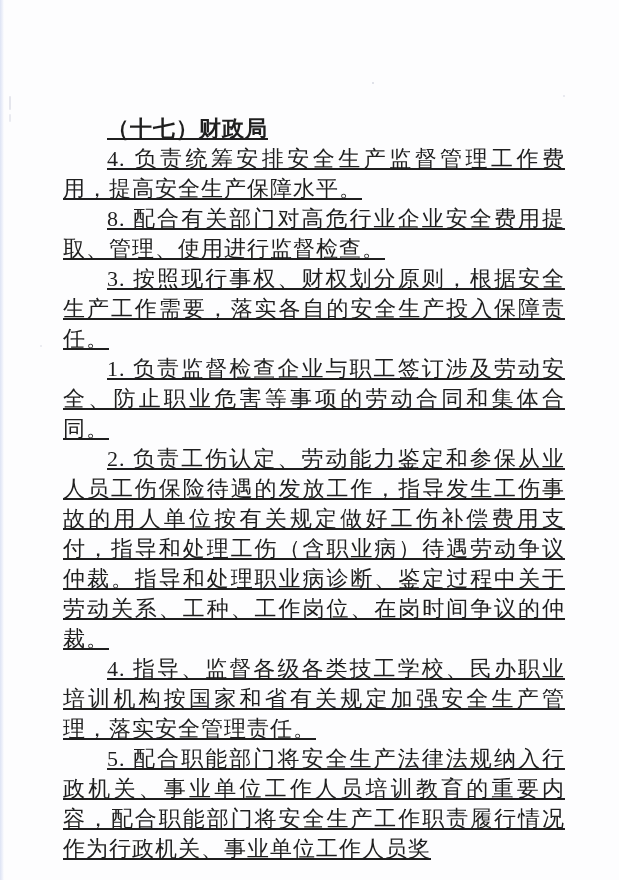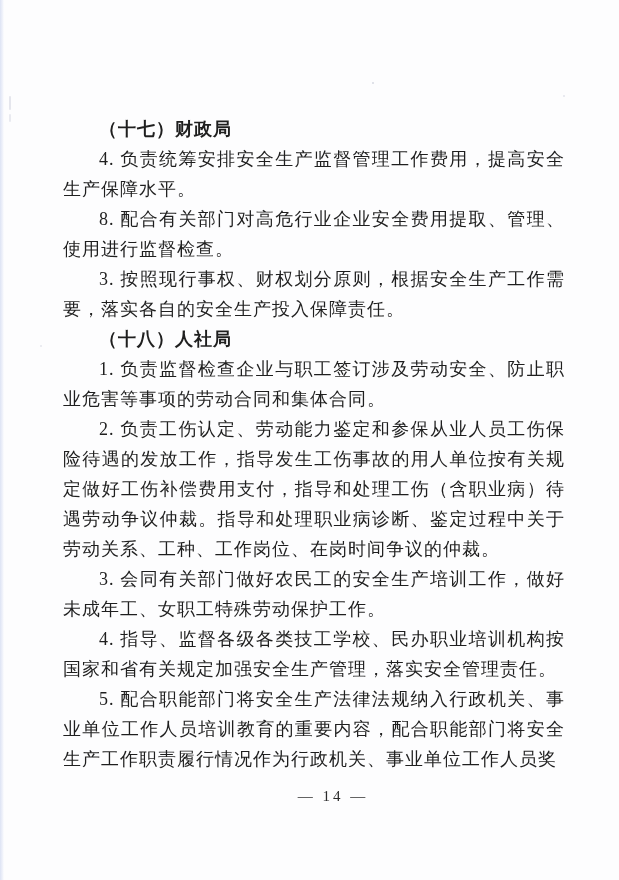--- a/index.html
+++ b/index.html
@@ -31,22 +31,23 @@
     font-size: 18px;
     line-height: 30px;
     letter-spacing: 1px;
     text-align: justify;
     text-justify: inter-ideograph;
   }
   .content p,
   .content h2 {
     margin: 0;
     text-indent: 2em;
-    font-size: 18px;
+    font-size: 22px;
     line-height: 30px;
+    text-decoration: underline;
   }
   .content h2 { font-weight: 700; }
   .content p  { font-weight: 400; }
   .page-number {
     margin-top: 7px;
     margin-left: 38px;
     font-size: 15px;
     letter-spacing: 3px;
     color: #2b2b2b;
     text-indent: 0;
@@ -80,27 +81,25 @@
   <main class="content">
 
     <h2>（十七）财政局</h2>
 
     <p>4. 负责统筹安排安全生产监督管理工作费用，提高安全生产保障水平。</p>
 
     <p>8. 配合有关部门对高危行业企业安全费用提取、管理、使用进行监督检查。</p>
 
     <p>3. 按照现行事权、财权划分原则，根据安全生产工作需要，落实各自的安全生产投入保障责任。</p>
 
-    <h2>（十八）人社局</h2>
 
     <p>1. 负责监督检查企业与职工签订涉及劳动安全、防止职业危害等事项的劳动合同和集体合同。</p>
 
     <p>2. 负责工伤认定、劳动能力鉴定和参保从业人员工伤保险待遇的发放工作，指导发生工伤事故的用人单位按有关规定做好工伤补偿费用支付，指导和处理工伤（含职业病）待遇劳动争议仲裁。指导和处理职业病诊断、鉴定过程中关于劳动关系、工种、工作岗位、在岗时间争议的仲裁。</p>
 
-    <p>3. 会同有关部门做好农民工的安全生产培训工作，做好未成年工、女职工特殊劳动保护工作。</p>
 
     <p>4. 指导、监督各级各类技工学校、民办职业培训机构按国家和省有关规定加强安全生产管理，落实安全管理责任。</p>
 
     <p>5. 配合职能部门将安全生产法律法规纳入行政机关、事业单位工作人员培训教育的重要内容，配合职能部门将安全生产工作职责履行情况作为行政机关、事业单位工作人员奖</p>
 
     <div class="page-number">— 14 —</div>
 
   </main>
 </div>
 

